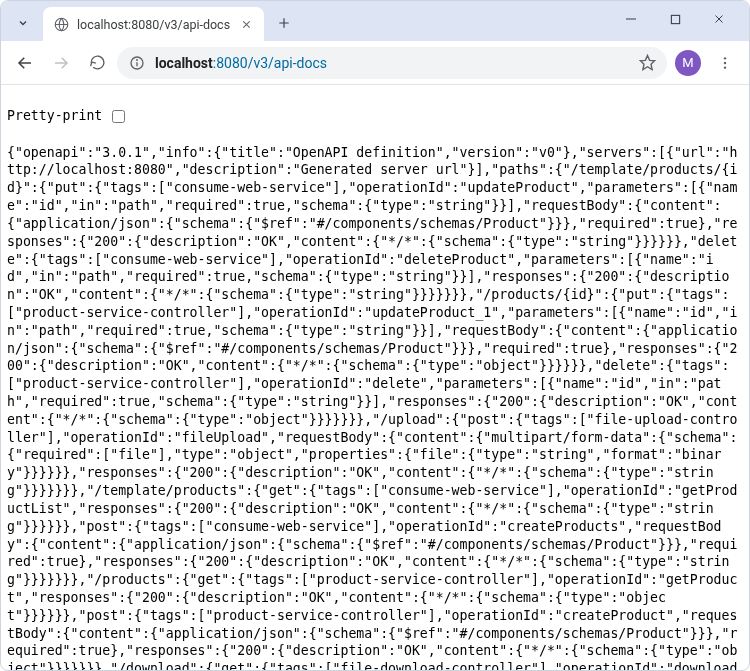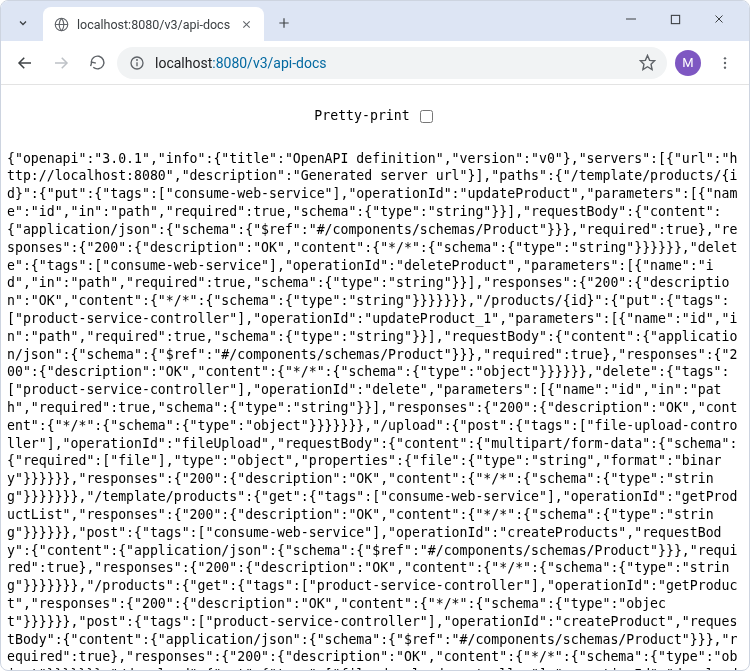--- a/index.html
+++ b/index.html
@@ -98,21 +98,21 @@
     gap: 8px;
     font-size: 14px;
     color: #3c4043;
   }
   .omnibox .site-info {
     width: 20px; height: 20px;
     display:flex;align-items:center;justify-content:center;
     color:#5f6368;
   }
   .omnibox .url-text { flex:1; white-space:nowrap; overflow:hidden; }
-  .omnibox .url-host { color:#202124; }
+  .omnibox .url-host { color:#202124;font-weight:bold; }
   .omnibox .url-path { color:#0369a1; }
   .omnibox .star {
     width: 20px; height: 20px;
     display:flex;align-items:center;justify-content:center;
     color:#5f6368;
   }
   .avatar {
     width: 26px; height: 26px;
     border-radius: 50%;
     background: #7e57c2;
@@ -129,22 +129,20 @@
     font-size: 13.2px;
     line-height: 1.35;
     color: #000;
     white-space: pre-wrap;
     word-break: break-all;
     height: calc(100% - 84px);
     overflow: hidden;
   }
   .pretty-row {
     display:flex; align-items:center; gap:6px;
-    margin-bottom: 6px;
-    justify-content: center;
   }
   .pretty-row input[type=checkbox]{
     width:13px;height:13px;
   }
 
   svg { display:block; }
 </style>
 </head>
 <body>
 

